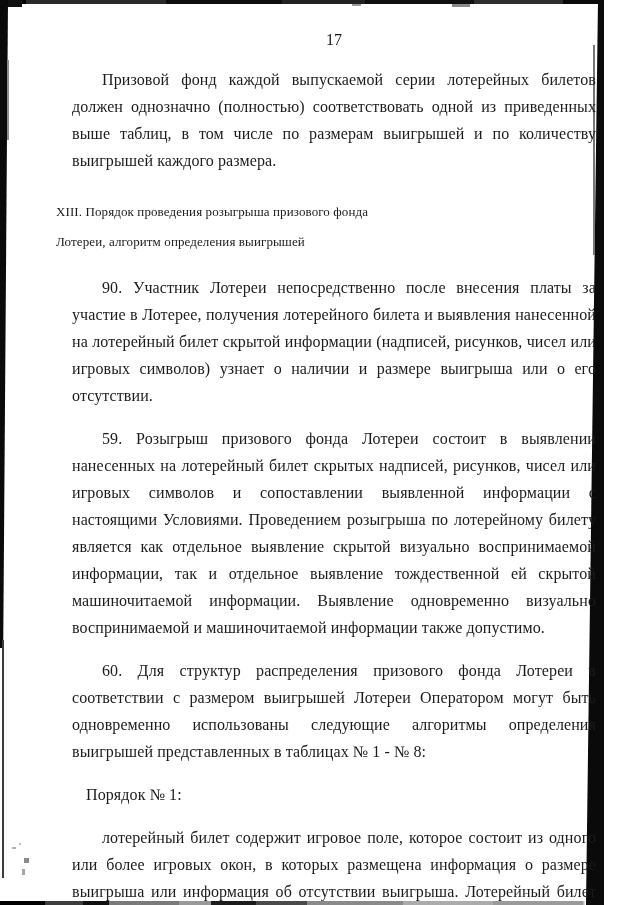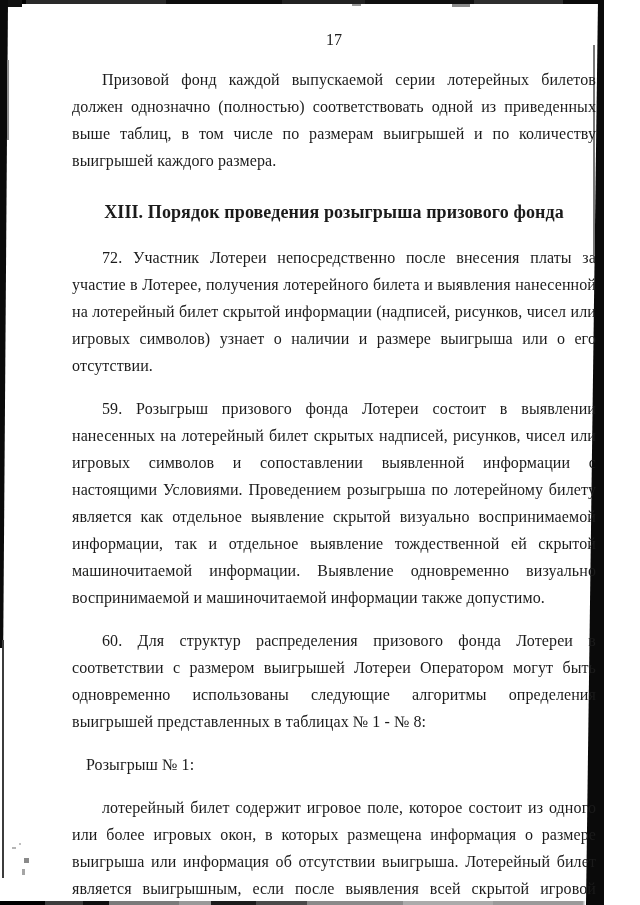--- a/index.html
+++ b/index.html
@@ -89,24 +89,24 @@
   p.body {
     margin: 16px;
     font-size: 16px;
     line-height: 27px;
     text-align: justify;
     text-indent: 30px;
     letter-spacing: 0.1px;
   }
   h2.section-heading {
     margin: 23px 0 17px 0;
-    font-size: 18px;
+    font-size: 13px;
     line-height: 30px;
-    font-weight: bold;
-    text-align: center;
+    font-weight: normal;
+    text-align: left;
     letter-spacing: 0.1px;
   }
   p.algorithm-label {
     margin: 0;
     font-size: 16px;
     line-height: 27px;
     text-align: left;
     text-indent: 30px;
     letter-spacing: 0.1px;
   }
@@ -133,26 +133,27 @@
 
   <div class="content">
 
     <div class="page-number">17</div>
 
     <p class="body">Призовой фонд каждой выпускаемой серии лотерейных билетов должен однозначно (полностью) соответствовать одной из приведенных выше таблиц, в том числе по размерам выигрышей и по количеству выигрышей каждого размера.</p>
 
 
     <h2 class="section-heading">
       <span>XIII. Порядок проведения розыгрыша призового фонда</span><br>
+      <span>Лотереи, алгоритм определения выигрышей</span>
     </h2>
 
-    <p class="body">72. Участник Лотереи непосредственно после внесения платы за участие в Лотерее, получения лотерейного билета и выявления нанесенной на лотерейный билет скрытой информации (надписей, рисунков, чисел или игровых символов) узнает о наличии и размере выигрыша или о его отсутствии.</p>
+    <p class="body">90. Участник Лотереи непосредственно после внесения платы за участие в Лотерее, получения лотерейного билета и выявления нанесенной на лотерейный билет скрытой информации (надписей, рисунков, чисел или игровых символов) узнает о наличии и размере выигрыша или о его отсутствии.</p>
 
     <p class="body">59. Розыгрыш призового фонда Лотереи состоит в выявлении нанесенных на лотерейный билет скрытых надписей, рисунков, чисел или игровых символов и сопоставлении выявленной информации с настоящими Условиями. Проведением розыгрыша по лотерейному билету является как отдельное выявление скрытой визуально воспринимаемой информации, так и отдельное выявление тождественной ей скрытой машиночитаемой информации. Выявление одновременно визуально воспринимаемой и машиночитаемой информации также допустимо.</p>
 
     <p class="body">60. Для структур распределения призового фонда Лотереи в соответствии с размером выигрышей Лотереи Оператором могут быть одновременно использованы следующие алгоритмы определения выигрышей представленных в таблицах № 1 - № 8:</p>
 
-    <p class="algorithm-label">Розыгрыш № 1:</p>
+    <p class="algorithm-label">Порядок № 1:</p>
 
     <p class="body">лотерейный билет содержит игровое поле, которое состоит из одного или более игровых окон, в которых размещена информация о размере выигрыша или информация об отсутствии выигрыша. Лотерейный билет является выигрышным, если после выявления всей скрытой игровой информации на лотерейном билете</p>
 
   </div>
 </div>
 
 </body></html>

